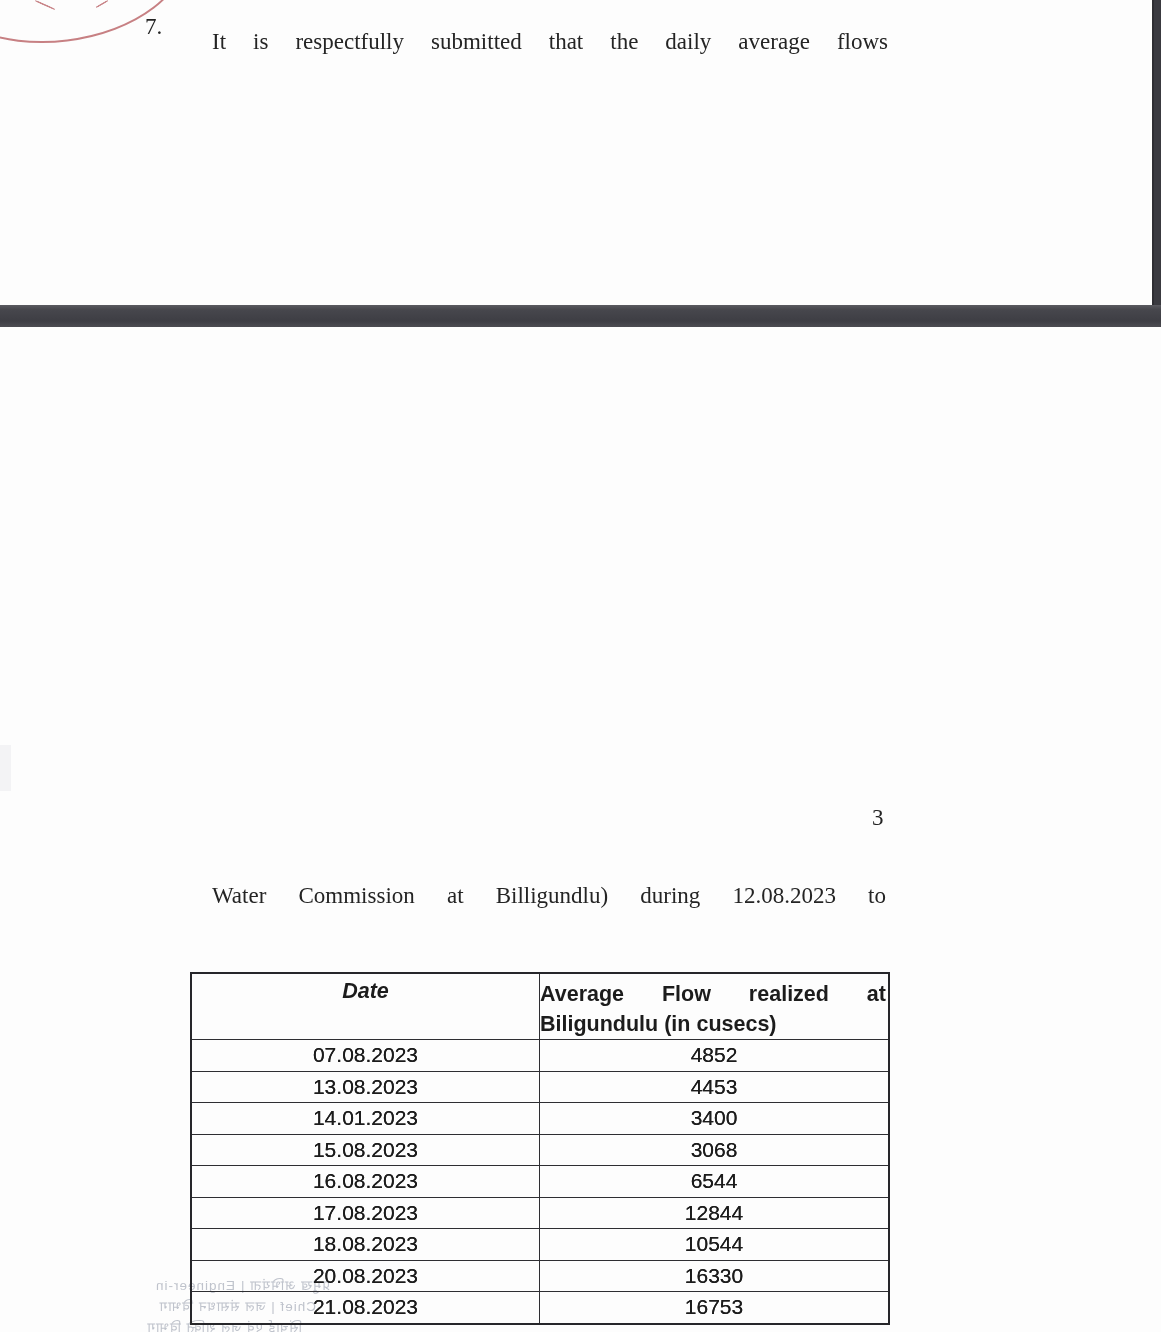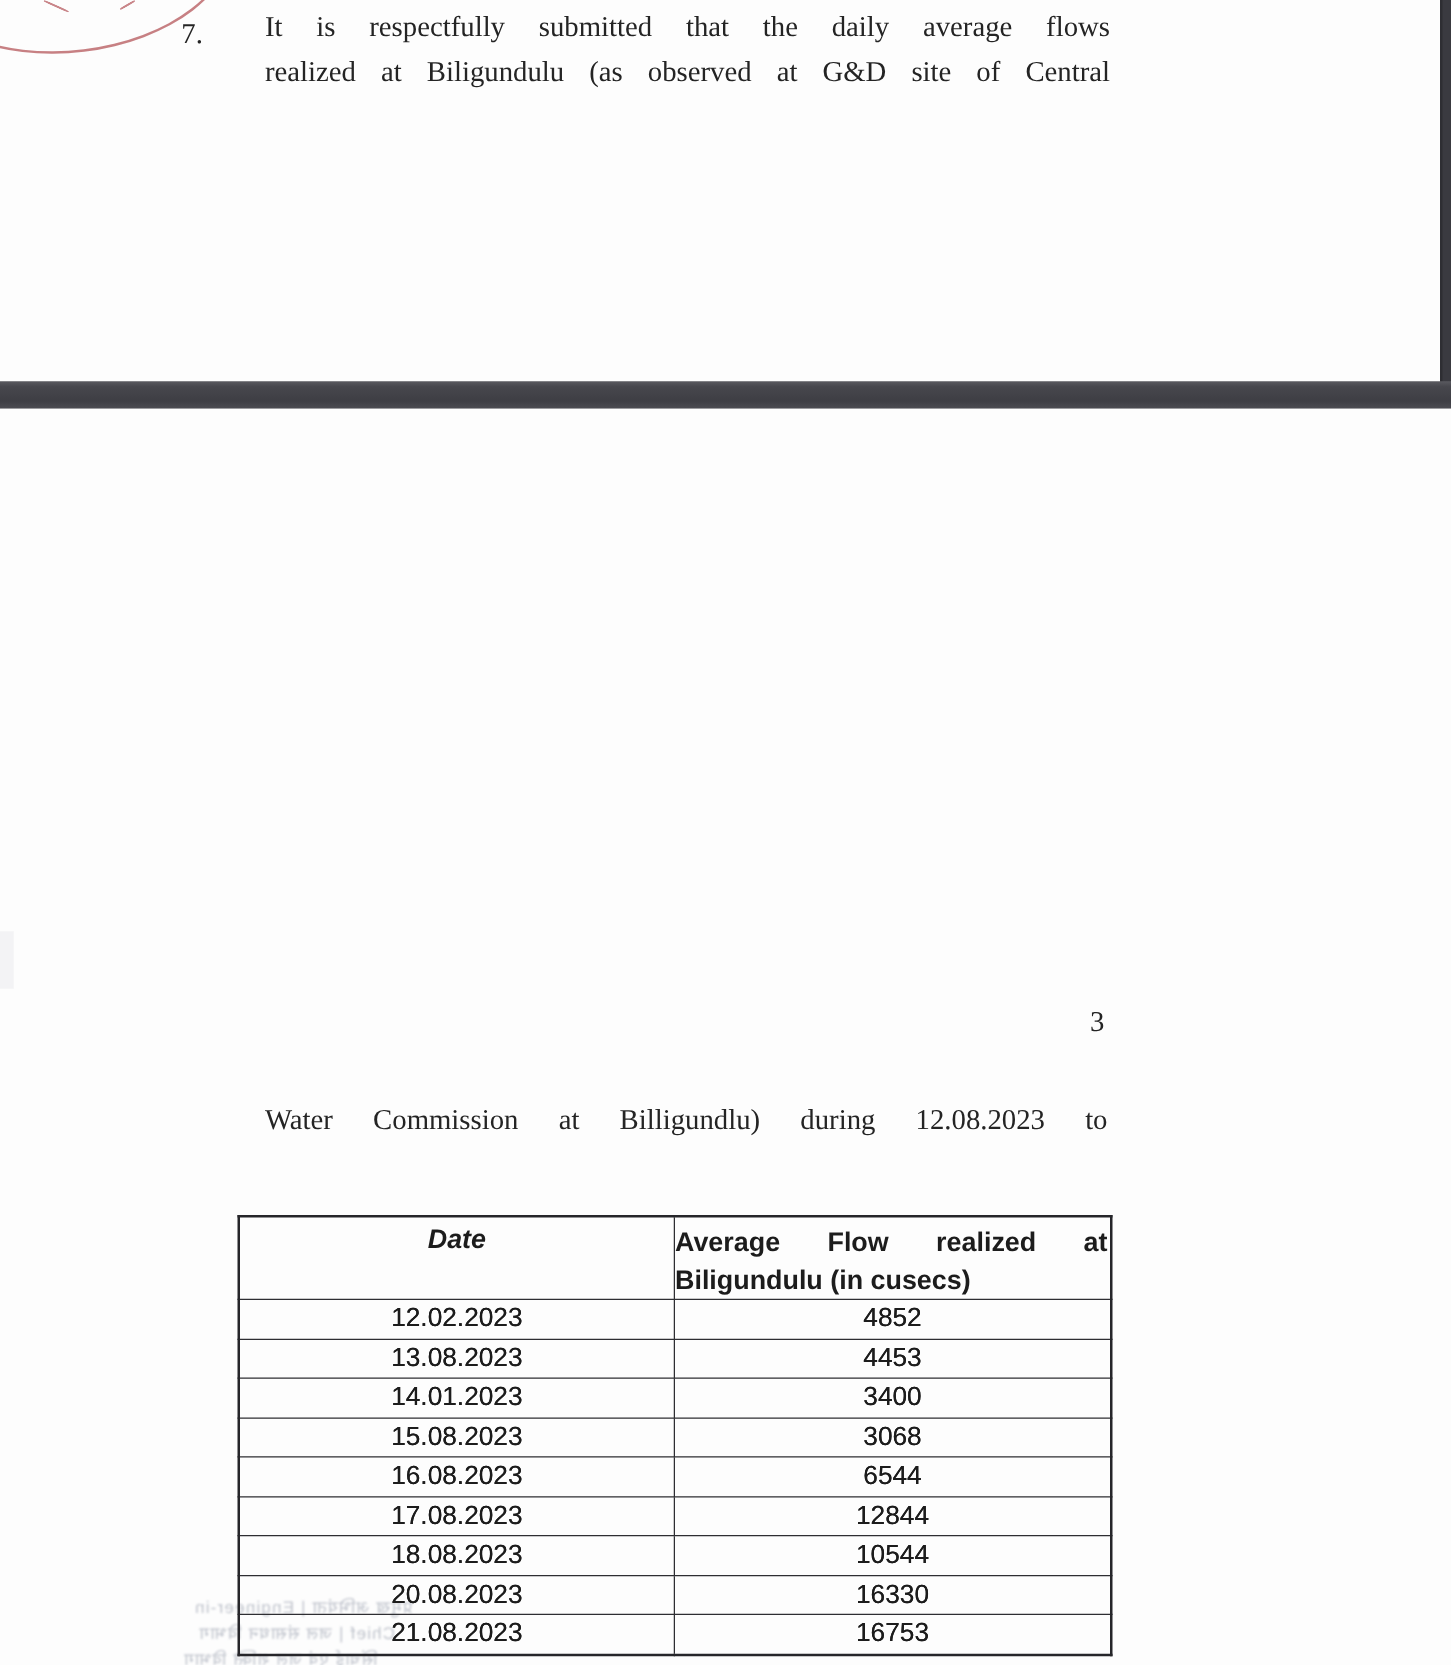--- a/index.html
+++ b/index.html
@@ -20,21 +20,21 @@
   .page{position:absolute;background:var(--paper);}
   #page1{left:0;top:0;width:1161px;height:305px;}
   #right-strip{position:absolute;left:1152px;top:0;width:9px;height:306px;background:var(--strip);border-left:2px solid #2e2e33;}
   #page-gap{position:absolute;left:0;top:305px;width:1161px;height:22px;
     background:linear-gradient(#5a5a60 0%, #47474d 20%, #3e3e44 72%, #4c4c52 100%);}
   #page2{left:0;top:327px;width:1161px;height:1005px;}
 
   
   .para-line{position:relative;text-align:justify;text-align-last:justify;font-size:23px;line-height:36px;white-space:nowrap;}
   .para-line.no-just{text-align-last:left;white-space:normal;}
-  #para7{position:absolute;left:212px;top:4px;width:676px;}
+  #para7{position:absolute;left:212px;top:24px;width:676px;}
   #para7-num{position:absolute;left:145px;top:14px;font-size:23px;}
   #p2-para{position:absolute;left:212px;top:550px;width:674px;}
   #p2-para .para-line{line-height:37px;}
   #page-number{position:absolute;left:872px;top:478px;font-size:23px;}
 
   
   #stamp-arc{position:absolute;left:-70px;top:-110px;width:252px;height:148px;
     border:2.5px solid var(--stamp);border-radius:50%;opacity:.75;transform:rotate(-7deg);}
   .stamp-mark{position:absolute;border-top:2.5px solid var(--stamp);opacity:.7;}
   #stamp-mark-1{left:34px;top:4px;width:22px;transform:rotate(24deg);border-radius:40%;}
@@ -67,21 +67,20 @@
 </head>
 <body>
 
 <div class="page" id="page1">
   <div id="stamp-arc"></div>
   <div class="stamp-mark" id="stamp-mark-1"></div>
   <div class="stamp-mark" id="stamp-mark-2"></div>
   <div id="para7-num">7.</div>
   <div id="para7">
     <div class="para-line">It is respectfully submitted that the daily average flows</div>
-    <div class="para-line">realized at Biligundulu (as observed at G&amp;D site of Central</div>
   </div>
 </div>
 
 <div id="right-strip"></div>
 <div id="page-gap"></div>
 
 <div class="page" id="page2">
   <div id="edge-smudge"></div>
 
   <div id="page-number">3</div>
@@ -101,21 +100,21 @@
       <tr>
         <th class="col-date">Date</th>
         <th class="col-flow">
           <span class="th-just">Average Flow realized at</span>
           <span class="th-line2">Biligundulu (in cusecs)</span>
         </th>
       </tr>
     </thead>
     <tbody>
         <tr>
-          <td>12.02.2023</td>
+          <td>07.08.2023</td>
           <td>4852</td>
         </tr>
         <tr>
           <td>13.08.2023</td>
           <td>4453</td>
         </tr>
         <tr>
           <td>14.01.2023</td>
           <td>3400</td>
         </tr>

